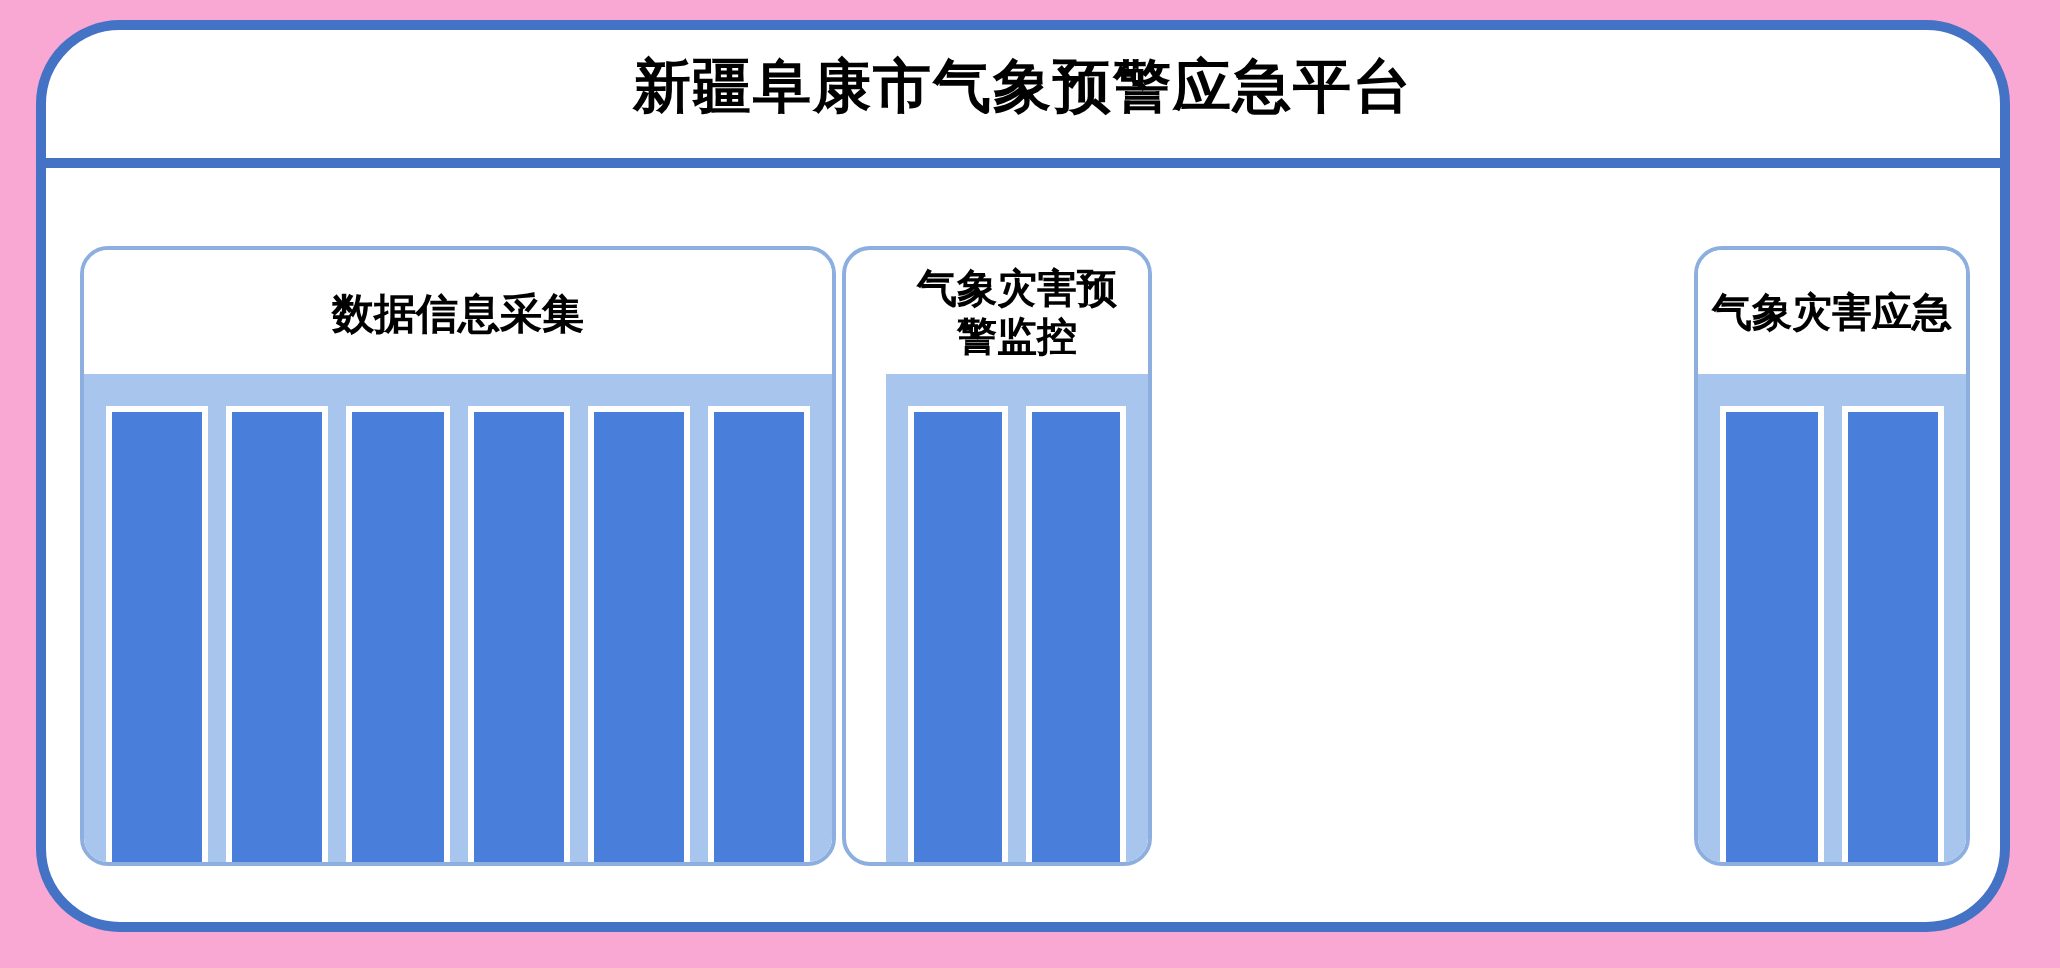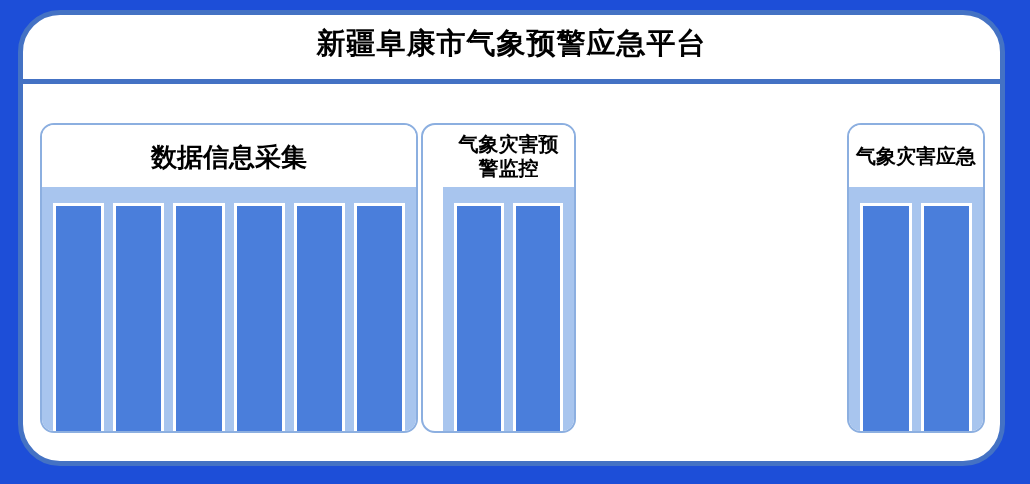--- a/index.html
+++ b/index.html
@@ -11,21 +11,21 @@
     width: 1030px;
     height: 484px;
     font-family: "DejaVu Sans", "Liberation Sans", sans-serif;
     overflow: hidden;
   }
 
   #canvas {
     position: relative;
     width: 1030px;
     height: 484px;
-    background: #1d4ed8;
+    background: #f9a8d4;
   }
 
   
   .outer-frame {
     position: absolute;
     left: 18px;
     top: 10px;
     width: 987px;
     height: 456px;
     box-sizing: border-box;
@@ -74,21 +74,21 @@
     border-radius: 14px;
     background: #ffffff;
     overflow: hidden;
     display: flex;
     flex-direction: column;
   }
 
   .panel-header {
     background: #ffffff;
     color: #000000;
-    font-size: 26px;
+    font-size: 21px;
     font-weight: bold;
     line-height: 1.18;
     text-align: center;
     padding: 7px 6px 5px 6px;
     min-height: 62px;
     box-sizing: border-box;
     display: flex;
     align-items: center;
     justify-content: center;
   }

